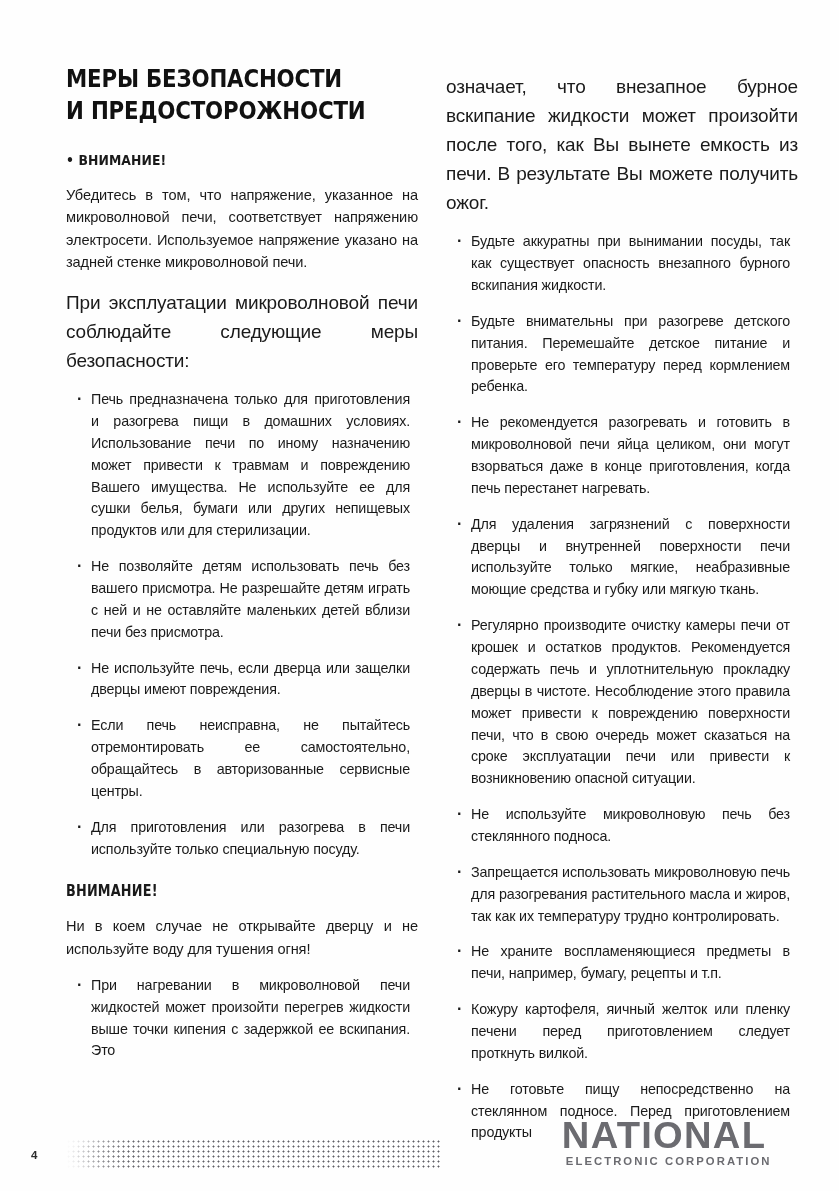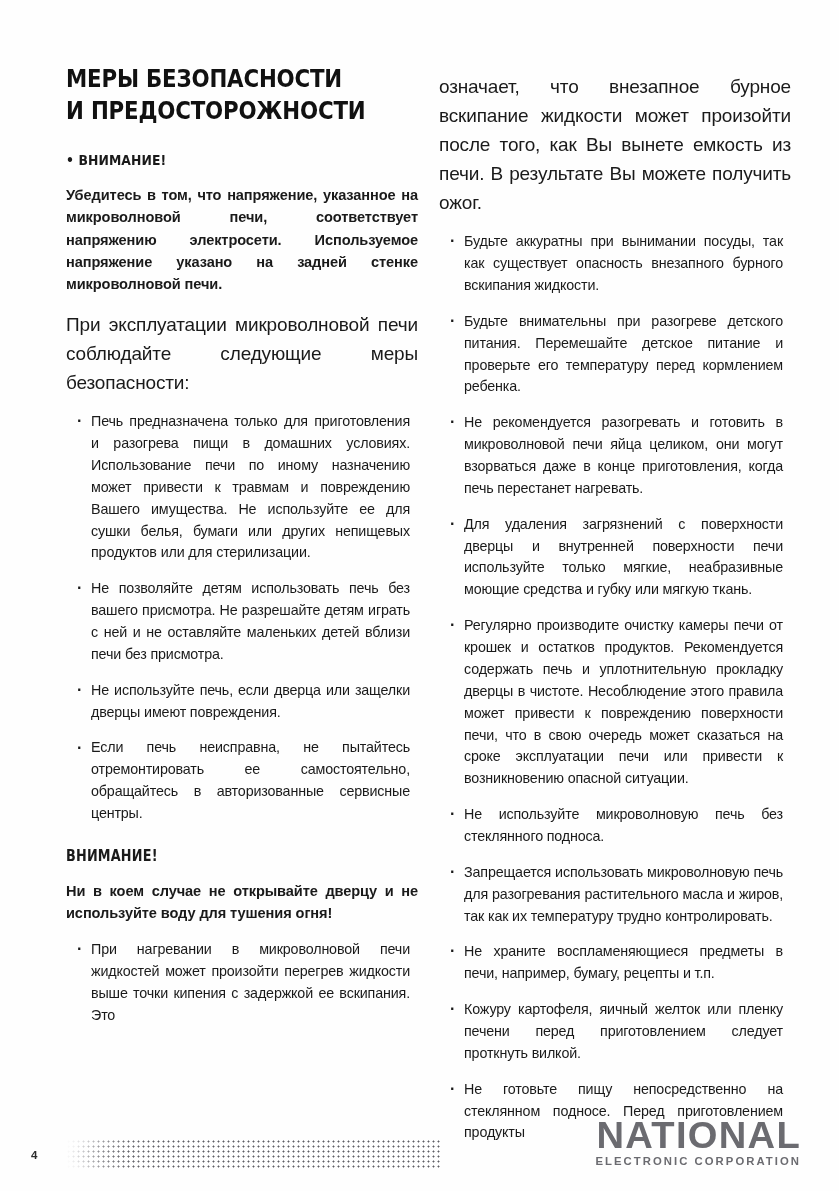--- a/index.html
+++ b/index.html
@@ -22,21 +22,21 @@
     background: #fefefe;
   }
 
   .columns {
     position: absolute;
     left: 0;
     top: 0;
     width: 815px;
     height: 1110px;
     display: flex;
-    gap: 21px;
+    gap: 28px;
     padding: 62px 52px 0 66px;
     box-sizing: border-box;
   }
 
   .col {
     width: 352px;
     flex: 0 0 352px;
   }
   .col-right { padding-top: 10px; }
 
@@ -70,21 +70,21 @@
     font-size: 15px;
     letter-spacing: 0.2px;
     margin: 22px 0 15px 0;
     transform: scaleX(0.95);
     transform-origin: left center;
   }
 
   
   p.lead {
     font-size: 14.6px;
-    font-weight: 700;
+    font-weight: 400;
     line-height: 1.52;
     text-align: justify;
     text-justify: inter-word;
     margin: 0 0 15px 0;
     letter-spacing: -0.1px;
   }
 
   p.body {
     font-size: 19px;
     line-height: 1.53;
@@ -170,24 +170,24 @@
     width: 70px; height: 100%;
     background-image: radial-gradient(#5d5d63 0.9px, transparent 1.1px);
     background-size: 5px 5px;
     opacity: 0.5;
     -webkit-mask-image: radial-gradient(ellipse at 85% 55%, rgba(0,0,0,1) 10%, rgba(0,0,0,0) 72%);
             mask-image: radial-gradient(ellipse at 85% 55%, rgba(0,0,0,1) 10%, rgba(0,0,0,0) 72%);
   }
 
   .logo {
     position: absolute;
-    right: 38px;
+    right: 52px;
     bottom: 24px;
     width: 232px;
-    text-align: right;
+    text-align: center;
     color: #6e6e73;
   }
   .logo .logo-main {
     display: block;
     font-family: "Liberation Sans", sans-serif;
     font-weight: 700;
     font-size: 36px;
     line-height: 0.98;
     letter-spacing: 1.2px;
     color: #6b6b70;
@@ -225,20 +225,21 @@
 
       <p class="lead">Убедитесь в том, что напряжение, указанное на микроволновой печи, соответствует напряжению электросети. Используемое напряжение указано на задней стенке микроволновой печи.</p>
 
       <p class="body">При эксплуатации микроволновой печи соблюдайте следующие меры безопасности:</p>
 
       <ul class="bullets">
         <li>Печь предназначена только для приготовления и разогрева пищи в домашних условиях. Использование печи по иному назначению может привести к травмам и повреждению Вашего имущества. Не используйте ее для сушки белья, бумаги или других непищевых продуктов или для стерилизации.</li>
         <li>Не позволяйте детям использовать печь без вашего присмотра. Не разрешайте детям играть с ней и не оставляйте маленьких детей вблизи печи без присмотра.</li>
         <li>Не используйте печь, если дверца или защелки дверцы имеют повреждения.</li>
         <li>Если печь неисправна, не пытайтесь отремонтировать ее самостоятельно, обращайтесь в авторизованные сервисные центры.</li>
+        <li>Для приготовления или разогрева в печи используйте только специальную посуду.</li>
       </ul>
 
       <div class="attention-head">ВНИМАНИЕ!</div>
 
       <p class="lead">Ни в коем случае не открывайте дверцу и не используйте воду для тушения огня!</p>
 
       <ul class="bullets">
         <li>При нагревании в микроволновой печи жидкостей может произойти перегрев жидкости выше точки кипения с задержкой ее вскипания. Это</li>
       </ul>
 

